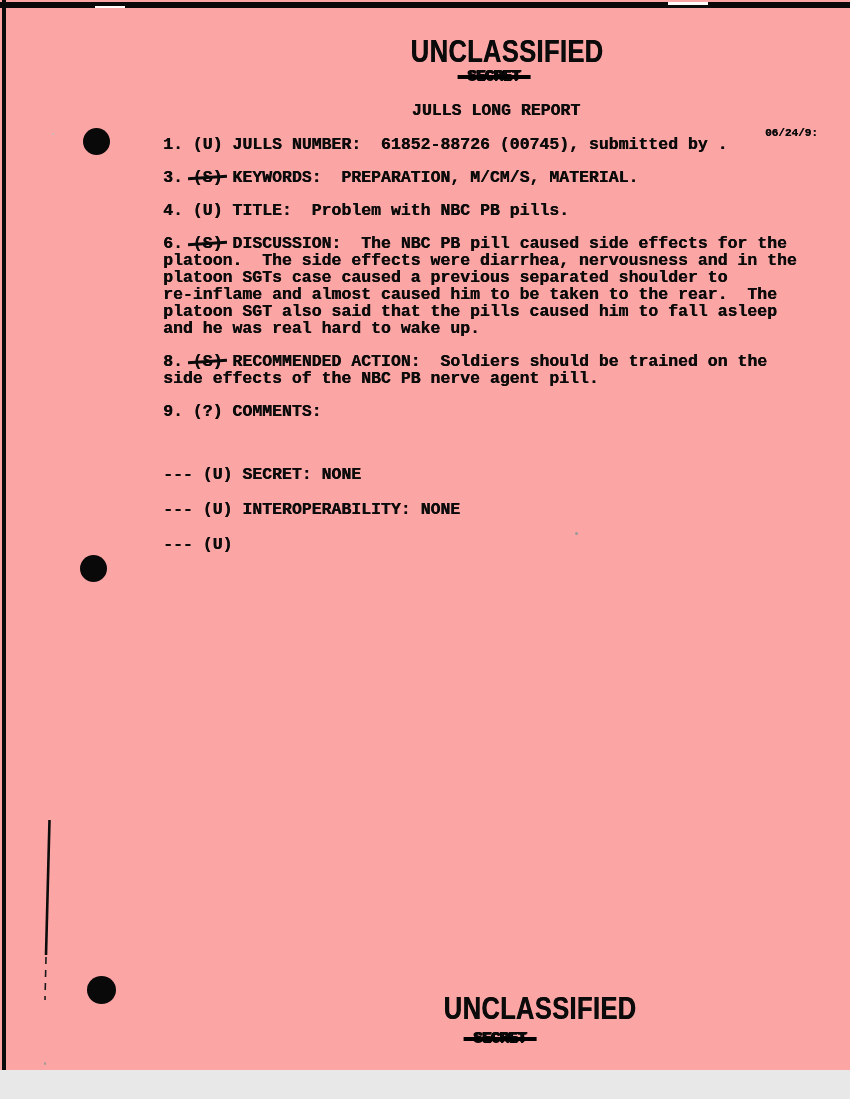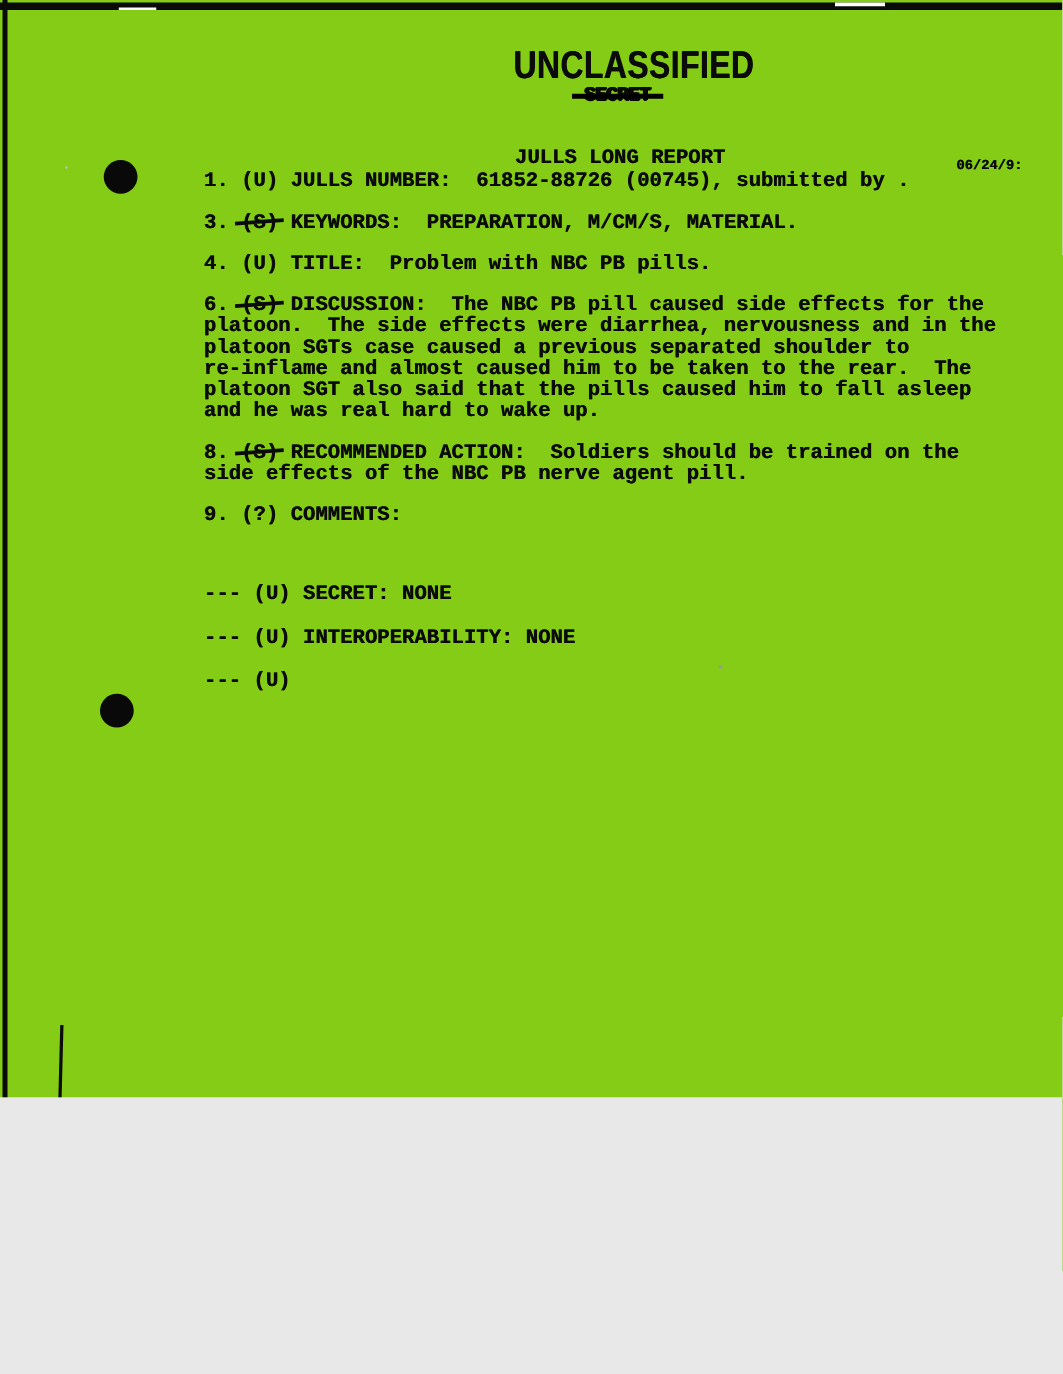--- a/index.html
+++ b/index.html
@@ -1,18 +1,18 @@
 <!DOCTYPE html>
 <html><head>
 <meta charset="utf-8">
 <style>
   html,body { margin:0; padding:0; background:#e8e8e8; }
   #page {
-    position:relative; width:850px; height:878px; margin:0 auto;
-    background:#84cc16; overflow:hidden;
+    position:relative; width:850px; height:1070px; margin:0 auto;
+    background:#fca5a5; overflow:hidden;
     font-family:"Liberation Mono","DejaVu Sans Mono",monospace;
     color:#0b0b0b;
   }
   
   .border-top { position:absolute; top:2px; left:0; width:850px; height:6px; background:#0a0a0a; }
   .border-top-gap1 { position:absolute; top:2px; left:668px; width:40px; height:3px; background:#fdfdfb; }
   .border-top-gap2 { position:absolute; top:6px; left:95px; width:30px; height:2px; background:#fdfdfb; }
   .border-left { position:absolute; top:0; left:2px; width:4px; height:1099px; background:#0a0a0a; }
   .hole { position:absolute; background:#090909; border-radius:50%; }
   .hole1 { left:83px; top:128px;  width:27px; height:27px; }
@@ -40,21 +40,21 @@
     text-shadow:0.9px 0 0 #000, -0.9px 0 0 #000, 0 0.5px 0 #000;
   }
   .struck-banner::after {
     content:""; position:absolute; left:-10px; right:-10px; top:46%; height:3.5px;
     background:#000;
   }
   .secret-top { left:494px; top:67px; }
   .secret-bottom { left:500px; top:1029px; }
 
   .date-stamp { position:absolute; left:765px; top:83px; font-weight:700; font-size:11px; white-space:pre; text-shadow:0.4px 0 0 currentColor;margin-top:44px; }
-  .report-title { position:absolute; left:496px; top:116px; transform:translateX(-50%); font-weight:700; font-size:16.5px; white-space:pre; text-shadow:0.4px 0 0 currentColor; }
+  .report-title { position:absolute; left:496px; top:101px; transform:translateX(-50%); font-weight:700; font-size:16.5px; white-space:pre; text-shadow:0.4px 0 0 currentColor; }
 
   
   .items {
     position:absolute; left:163px; top:136px; width:680px;
     font-weight:700; font-size:16.5px; line-height:17px;
     text-shadow:0.4px 0 0 currentColor;
   }
   .item { white-space:pre-wrap; margin-bottom:16px; }
   .marker { position:relative; display:inline-block; }
   .struck::after {

